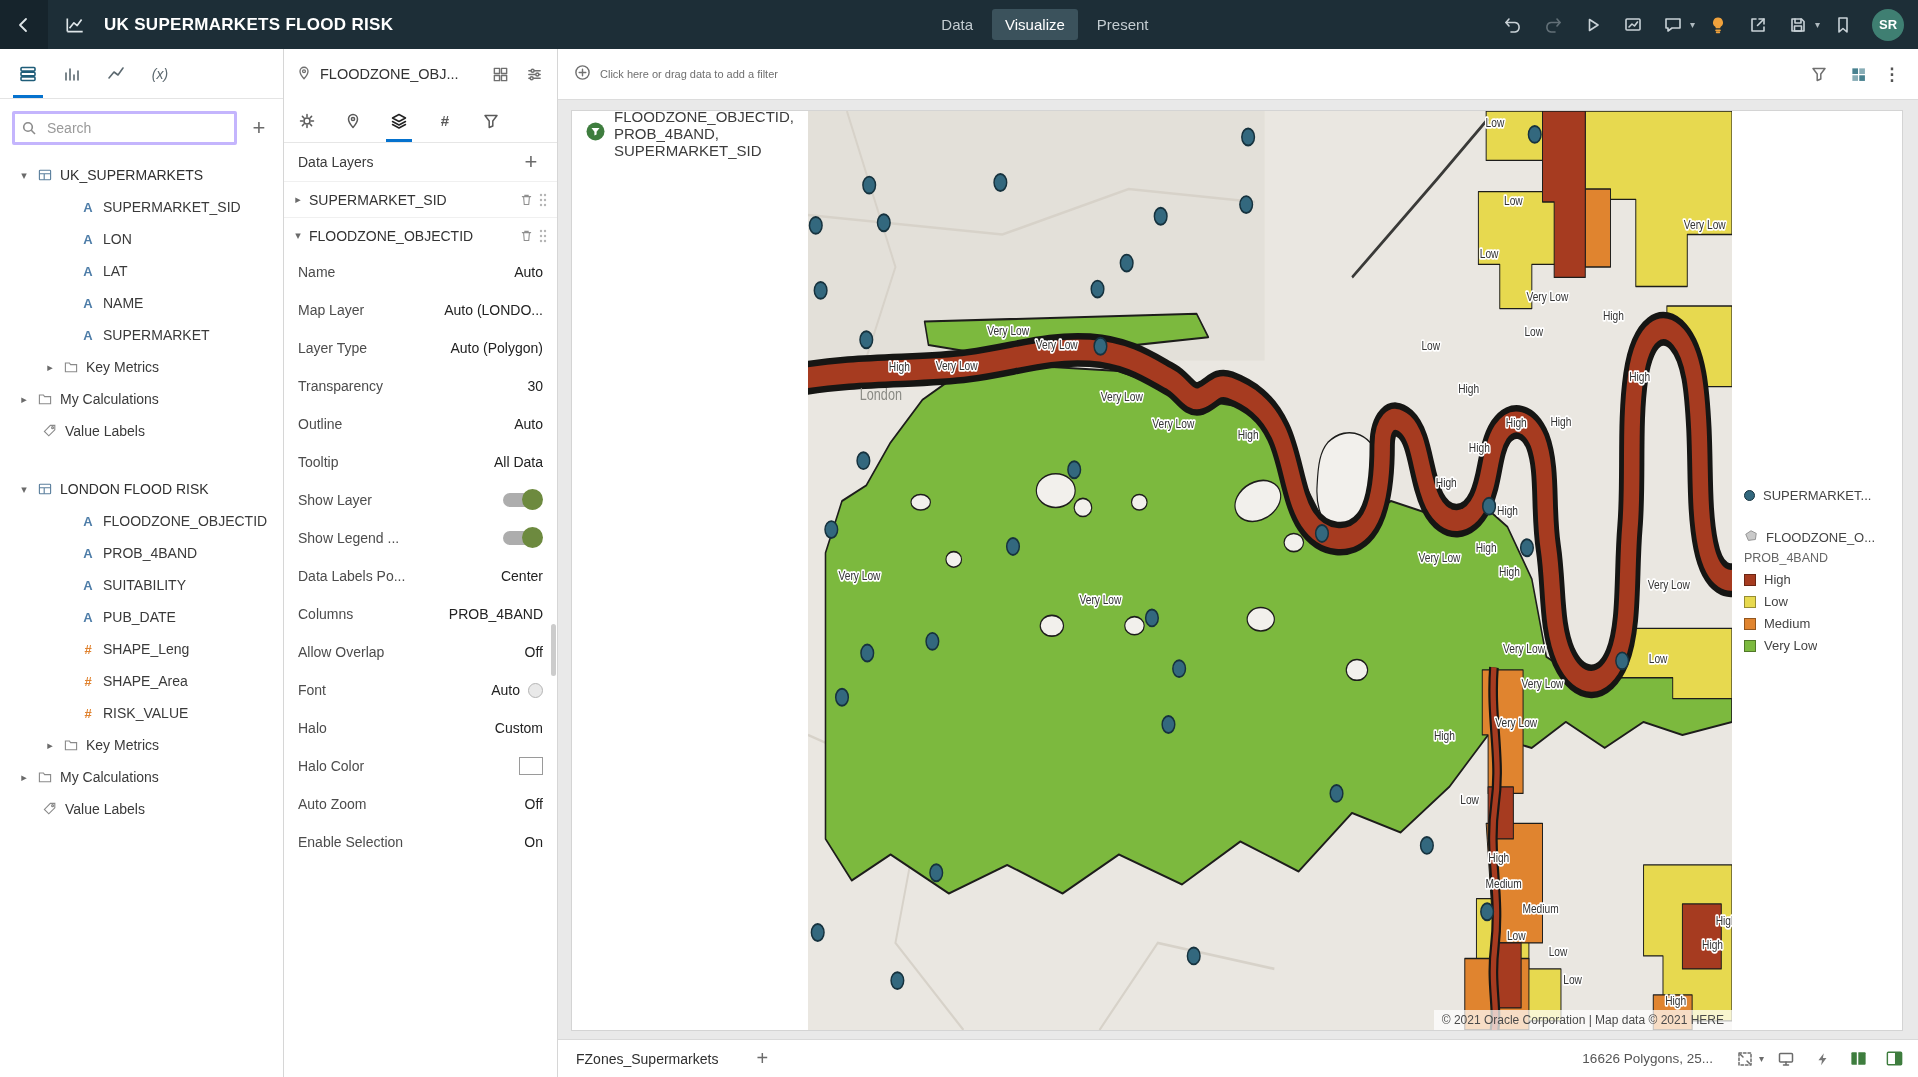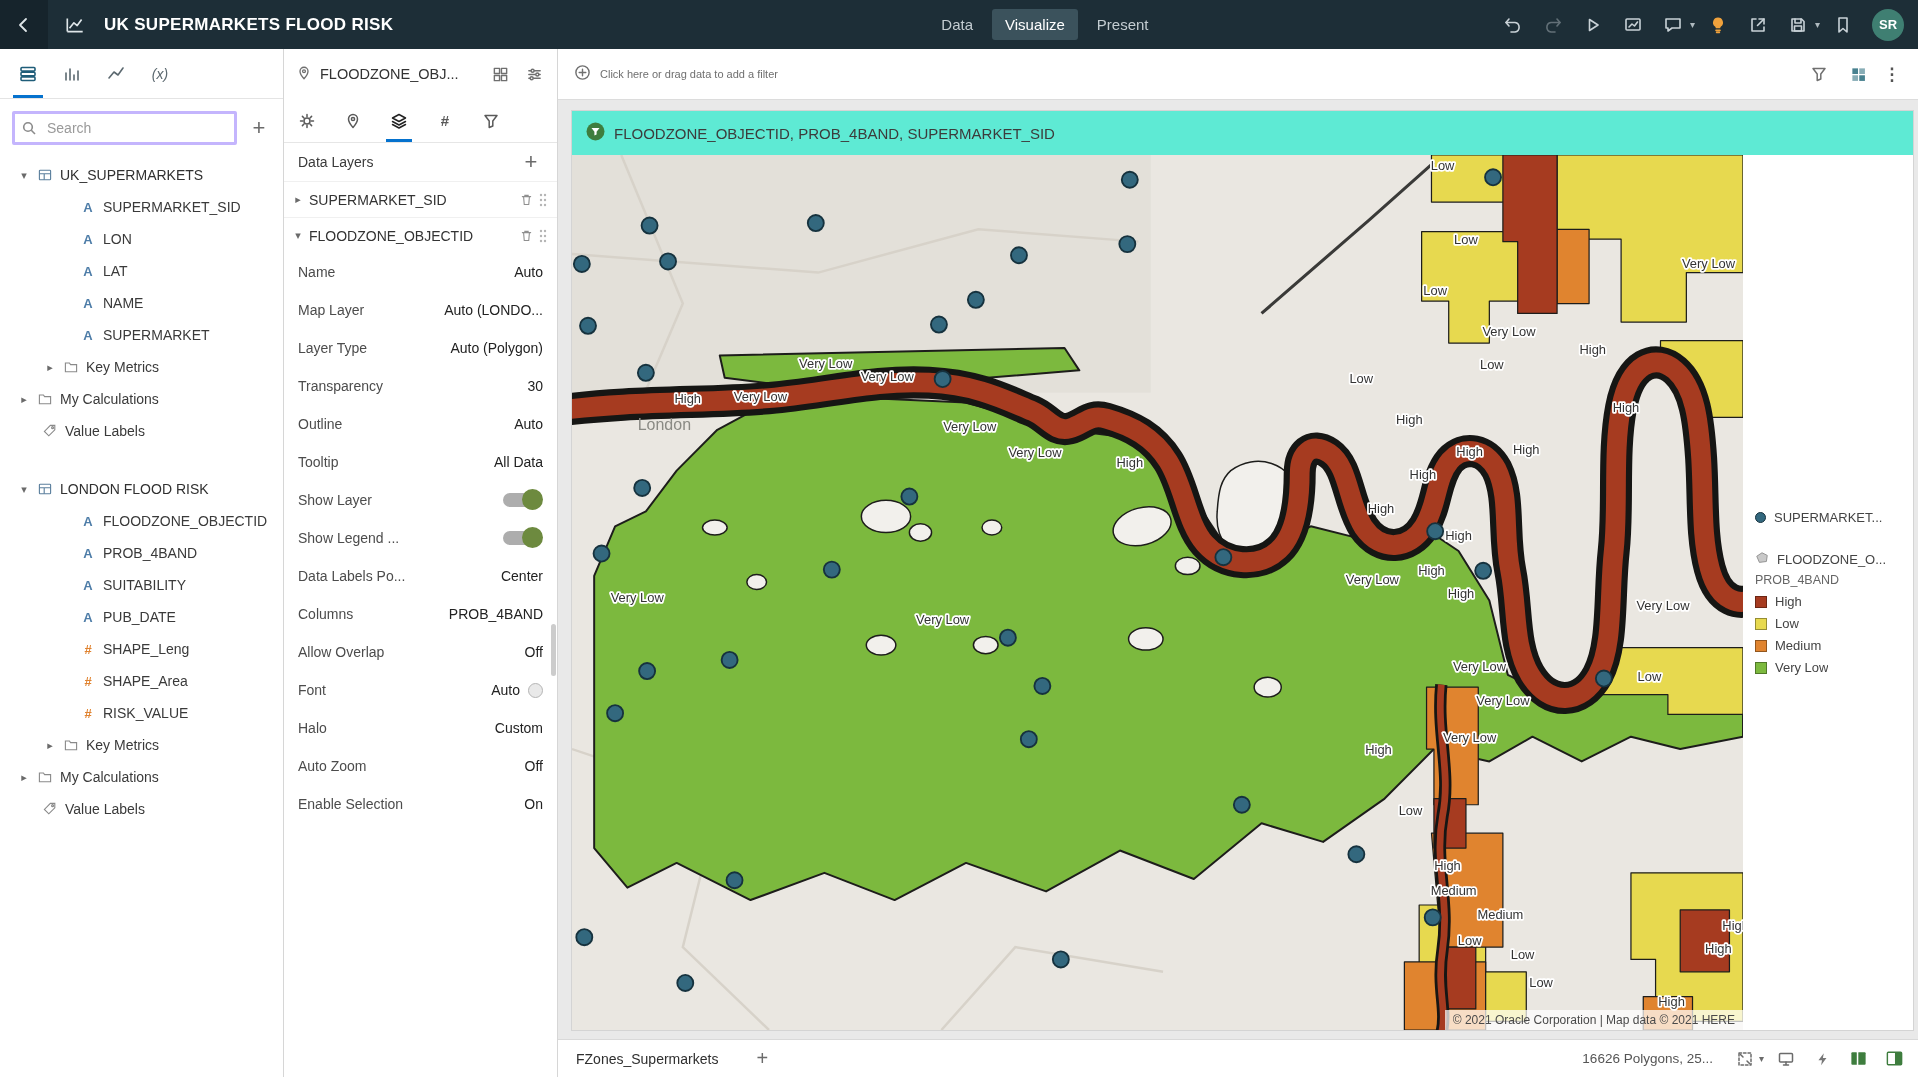--- a/index.html
+++ b/index.html
@@ -84,21 +84,21 @@
   .props-scroll-thumb { position:absolute; right:1px; top:575px; width:5px; height:52px; background:#cccccc; border-radius:3px; }
 
   
   .canvas { flex:1; display:flex; flex-direction:column; background:#e9e9e9; min-width:0; }
   .filterbar { height:51px; flex:0 0 51px; background:#fff; border-bottom:1px solid #dcdcdc; display:flex; align-items:center; padding:0 16px; gap:9px; }
   .filterbar svg { stroke:#707070; fill:none; stroke-width:1.5; stroke-linecap:round; stroke-linejoin:round; }
   .filter-prompt { color:#6f6f6f; font-size:11px; flex:1; cursor:pointer; }
   .fb-icon { width:30px; display:flex; justify-content:center; cursor:pointer; }
   .kebab { color:#555; font-size:17px; font-weight:700; cursor:pointer; width:20px; text-align:center; }
 
-  .card { flex:1; margin:10px 4px 8px 13px; background:#5eead4; border:1px solid #d4d4d4; display:flex; flex-direction:column; min-height:0; }
+  .card { flex:1; margin:10px 15px 8px 13px; background:#ffffff; border:1px solid #d4d4d4; display:flex; flex-direction:row; min-height:0; }
   .card-title { height:44px; flex:0 0 44px; display:flex; align-items:center; gap:9px; padding:0 14px; font-size:15px; color:#3c3c3c; }
   .card-body { flex:1; display:flex; min-height:0; }
   .map-wrap { flex:1; position:relative; background:#eae7e1; overflow:hidden; }
   .map-wrap svg.mapsvg { position:absolute; inset:0; width:100%; height:100%; }
   .attribution { position:absolute; right:0; bottom:0; background:rgba(255,255,255,.72); font-size:12px; color:#4a4a4a; padding:3px 8px; }
   .zone-verylow { fill:#7cb93e; stroke:#1d1d1b; stroke-width:1.6; stroke-linejoin:round; }
   .zone-low { fill:#e7d94f; stroke:#1d1d1b; stroke-width:1; stroke-linejoin:round; }
   .zone-medium { fill:#e0842f; stroke:#1d1d1b; stroke-width:1; stroke-linejoin:round; }
   .zone-high { fill:#a63b20; stroke:#1d1d1b; stroke-width:1; stroke-linejoin:round; }
   .map-hole { fill:#f2f0ec; stroke:#1d1d1b; stroke-width:1.2; }
@@ -532,20 +532,24 @@
         <span class="prop-value">Off</span>
       </div>
       <div class="prop-row">
         <span class="prop-label">Font</span>
         <span class="prop-value">Auto</span>
         <span class="font-circle"></span>
       </div>
       <div class="prop-row">
         <span class="prop-label">Halo</span>
         <span class="prop-value">Custom</span>
+      </div>
+      <div class="prop-row">
+        <span class="prop-label">Halo Color</span>
+        <span class="swatch"></span>
       </div>
       <div class="prop-row">
         <span class="prop-label">Auto Zoom</span>
         <span class="prop-value">Off</span>
       </div>
       <div class="prop-row">
         <span class="prop-label">Enable Selection</span>
         <span class="prop-value">On</span>
       </div>
 

